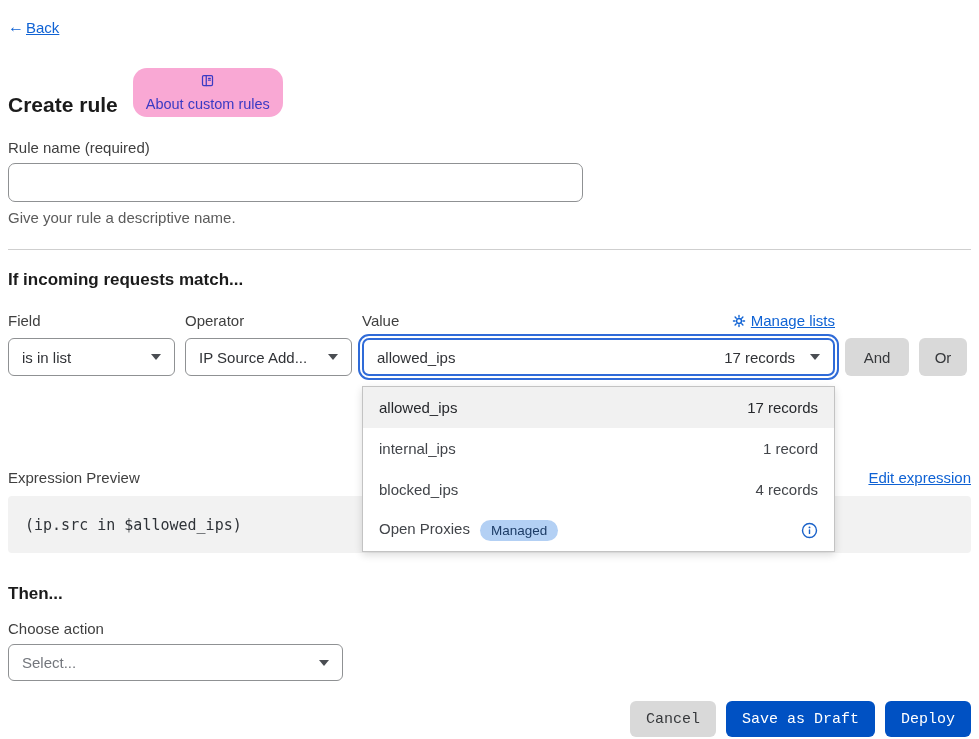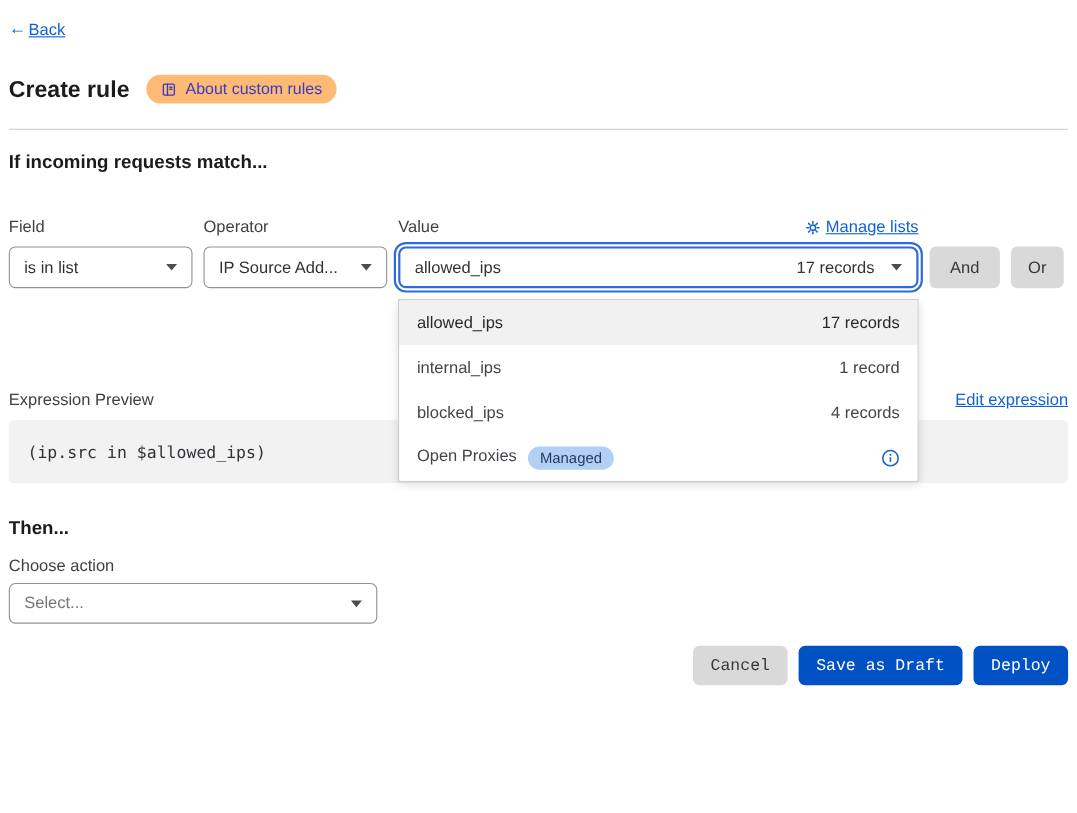--- a/index.html
+++ b/index.html
@@ -15,41 +15,41 @@
   .back-row { height: 20px; }
   .back-link { color: #0f62d4; font-size: 15px; text-decoration: none; cursor: pointer; display: inline-flex; align-items: center; }
   .back-arrow { margin-right: 2px; font-size: 16px; text-decoration: none; }
   .back-text { text-decoration: underline; }
 
   
   .title-row { margin-top: 30px; display: flex; align-items: flex-end; gap: 15px; }
   .page-title { font-size: 21px; font-weight: 700; color: #1b1b1b; }
   .about-badge {
     display: inline-flex; align-items: center; gap: 8px;
-    background: #fdba74; color: #3a3ac4; border-radius: 14px;
-    padding: 5px 13px; font-size: 14.5px; cursor: pointer; text-decoration: none;
+    background: #f9a8d4; color: #3a3ac4; border-radius: 14px;
+    padding: 5px 13px; font-size: 14.5px; cursor: pointer; text-decoration: none; flex-direction: column;
   }
 
   
   .field-block { margin-top: 22px; }
   .form-label { display: block; font-size: 15px; color: #3f3f3f; }
   .text-input {
     margin-top: 7px; width: 575px; height: 39px;
     border: 1px solid #8f9193; border-radius: 7px;
     padding: 0 12px; font-size: 15px; color: #303236; outline: none;
     font-family: "Liberation Sans", "DejaVu Sans", sans-serif;
   }
   .helper { margin-top: 7px; color: #5b5b5b; font-size: 15px; }
 
   .divider { margin-top: 23px; border: none; border-top: 1px solid #cfcfcf; height: 0; }
 
   .section-heading { margin-top: 20px; font-size: 17px; font-weight: 700; color: #1b1b1b; }
 
   
-  .cond-labels { margin-top: 40px; display: flex; font-size: 15px; color: #3f3f3f; }
+  .cond-labels { margin-top: 22px; display: flex; font-size: 15px; color: #3f3f3f; }
   .cond-labels .col-field { width: 177px; }
   .cond-labels .col-operator { width: 177px; }
   .cond-labels .col-value { width: 473px; display: flex; justify-content: space-between; align-items: center; }
   .manage-link { display: inline-flex; align-items: center; gap: 5px; color: #0f62d4; font-size: 15px; text-decoration: none; cursor: pointer; }
   .manage-link .lbl { text-decoration: underline; }
 
   
   .cond-row { margin-top: 9px; display: flex; gap: 10px; align-items: flex-start; }
   .fake-select {
     height: 38px; border: 1px solid #8f9193; border-radius: 6px; background: #fff;
@@ -131,20 +131,25 @@
           <rect x="4" y="4" width="16" height="16" rx="2"></rect>
           <line x1="10" y1="4" x2="10" y2="20"></line>
           <line x1="13.5" y1="8.5" x2="16.5" y2="8.5"></line>
           <line x1="13.5" y1="11.5" x2="16.5" y2="11.5"></line>
         </svg>
       </span>
       <span>About custom rules</span>
     </a>
   </div>
 
+  <div class="field-block">
+    <label class="form-label">Rule name (required)</label>
+    <input class="text-input" type="text" value="" style="">
+    <div class="helper">Give your rule a descriptive name.</div>
+  </div>
 
   <hr class="divider">
 
   <h2 class="section-heading">If incoming requests match...</h2>
 
   <div class="cond-labels">
     <span class="col-field">Field</span>
     <span class="col-operator">Operator</span>
     <span class="col-value">
       <span>Value</span>

